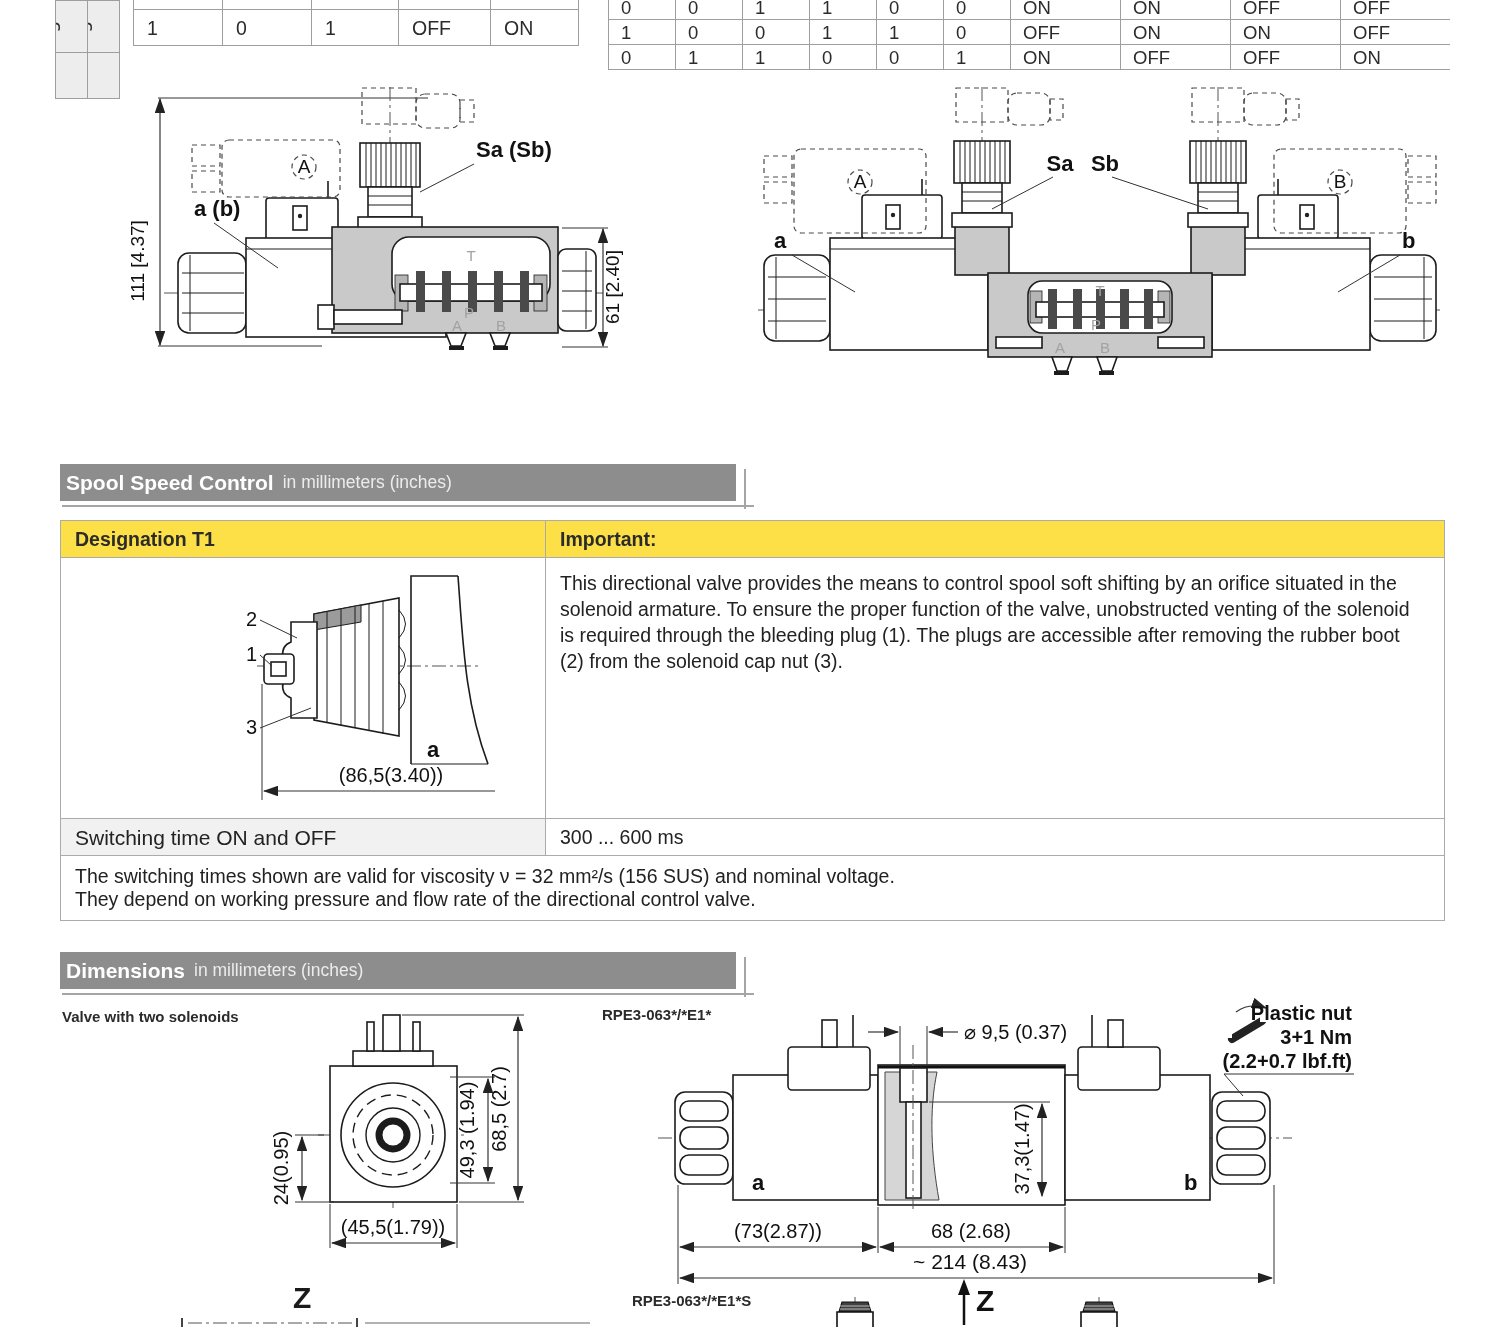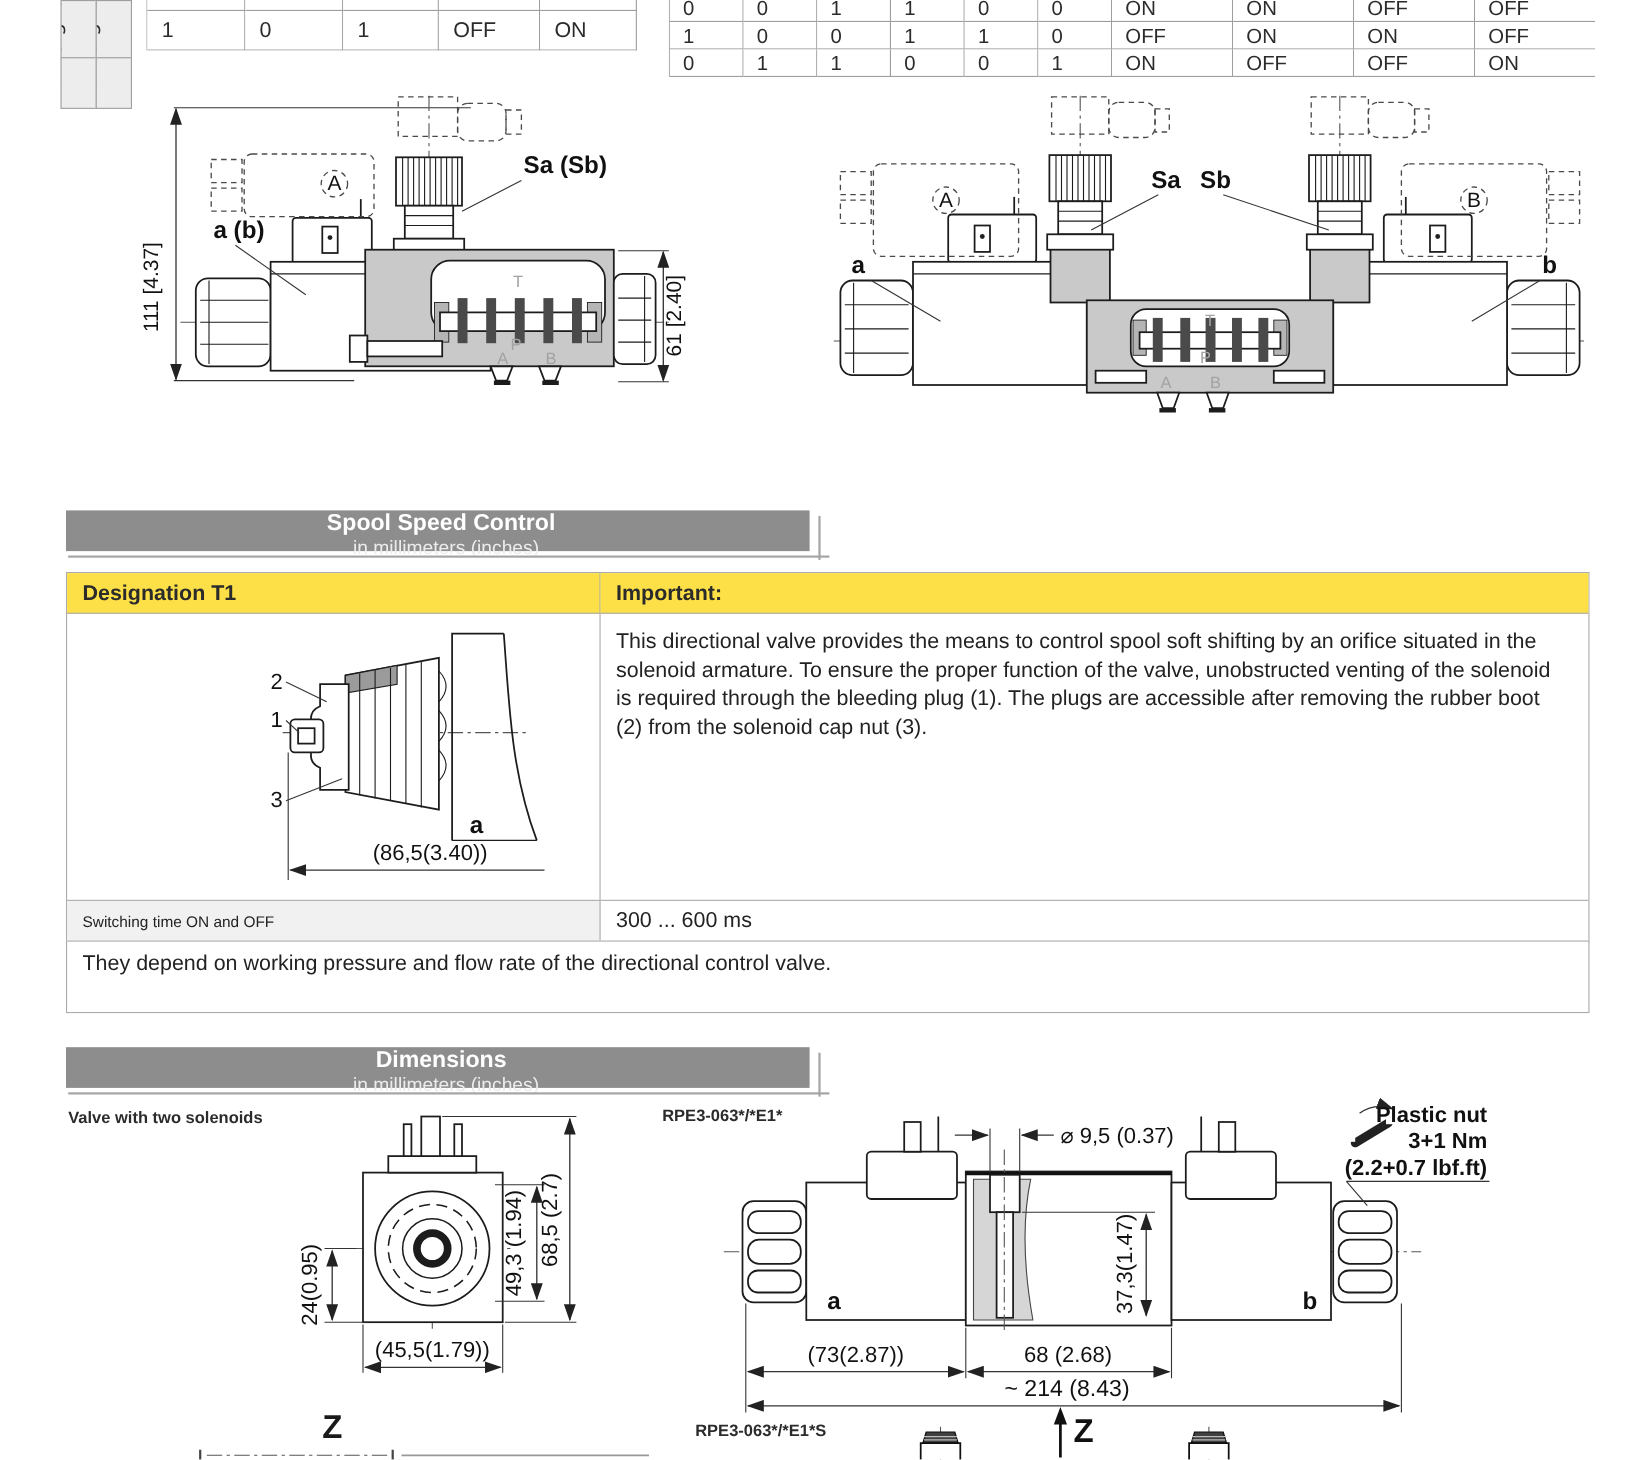--- a/index.html
+++ b/index.html
@@ -17,37 +17,37 @@
   .trow{display:grid;}
   .cols5{grid-template-columns:89px 89px 87px 92px 88px;}
   .cols10{grid-template-columns:67px 67px 67px 67px 67px 67px 110px 110px 110px 110px;}
   .tcell{background:#fff;border-right:1px solid #9e9e9e;border-bottom:1px solid #9e9e9e;
          box-sizing:border-box;padding-left:13px;color:#2b2b2b;}
   .rowL .tcell{height:36px;line-height:36px;font-size:19.5px;}
   .rowR .tcell{height:25px;line-height:25px;font-size:18.5px;padding-left:12px;}
 
   
   .sbar{position:absolute;width:676px;height:37px;background:#8d8d8d;display:flex;align-items:center;
-        padding-left:6px;box-sizing:border-box;flex-direction:column;}
+        padding-left:6px;box-sizing:border-box;}
   .sbar .t{font-size:21px;font-weight:bold;color:#fff;}
   .sbar .s{font-size:17.5px;color:#ececec;margin-left:9px;}
   .sbar::after{content:"";position:absolute;right:-10px;top:5px;width:2px;height:40px;background:#a5a5a5;}
   .sbar::before{content:"";position:absolute;left:2px;bottom:-6px;width:692px;height:2px;background:#a5a5a5;}
 
   
   .mtable{position:absolute;left:60px;top:520px;width:1385px;border:1px solid #ababab;box-sizing:border-box;background:#fff;}
   .mrow{display:flex;}
   .cellL{width:485px;border-right:1px solid #ababab;box-sizing:border-box;flex:none;}
   .cellR{flex:1;box-sizing:border-box;}
   .hrow .cellL,.hrow .cellR{background:#fde047;border-bottom:1px solid #ababab;height:37px;
         display:flex;align-items:center;padding-left:14px;font-weight:bold;font-size:19.5px;color:#2b2b2b;}
   .brow{height:261px;}
   .brow .cellL{position:relative;border-bottom:1px solid #ababab;}
   .brow .cellR{border-bottom:1px solid #ababab;padding:12px 18px 0 14px;font-size:19.5px;line-height:26px;color:#222;}
-  .srow .cellL{background:#f1f1f1;height:37px;display:flex;align-items:center;padding-left:14px;font-size:14px;}
+  .srow .cellL{background:#f1f1f1;height:37px;display:flex;align-items:center;padding-left:14px;font-size:21px;}
   .srow .cellR{height:37px;display:flex;align-items:center;padding-left:14px;font-size:19.5px;}
   .note{position:absolute;left:60px;top:855px;width:1385px;height:66px;border:1px solid #ababab;
         box-sizing:border-box;padding:9px 14px;font-size:19.5px;line-height:23px;color:#222;background:#fff;}
 
   .h3{position:absolute;font-weight:bold;font-size:15px;color:#2b2b2b;}
   .zview{position:absolute;font-size:30px;font-weight:600;color:#1a1a1a;}
 
   
   svg{overflow:visible;}
   .part{fill:#fff;stroke:#1c1c1c;stroke-width:1.6;}
@@ -390,20 +390,21 @@
       </div>
       <div class="cellR">This directional valve provides the means to control spool soft shifting by an orifice situated in the solenoid armature. To ensure the proper function of the valve, unobstructed venting of the solenoid is required through the bleeding plug (1). The plugs are accessible after removing the rubber boot (2) from the solenoid cap nut (3).</div>
     </div>
     <div class="mrow srow">
       <div class="cellL">Switching time ON and OFF</div>
       <div class="cellR">300 ... 600 ms</div>
     </div>
   </div>
 
   <div class="note">
+    <div>The switching times shown are valid for viscosity ν = 32 mm²/s (156 SUS) and nominal voltage.</div>
     <div>They depend on working pressure and flow rate of the directional control valve.</div>
   </div>
 
   
   <div class="sbar" style="left:60px;top:952px">
     <span class="t">Dimensions</span>
     <span class="s">in millimeters (inches)</span>
   </div>
 
   <div class="h3" style="left:62px;top:1008px">Valve with two solenoids</div>

